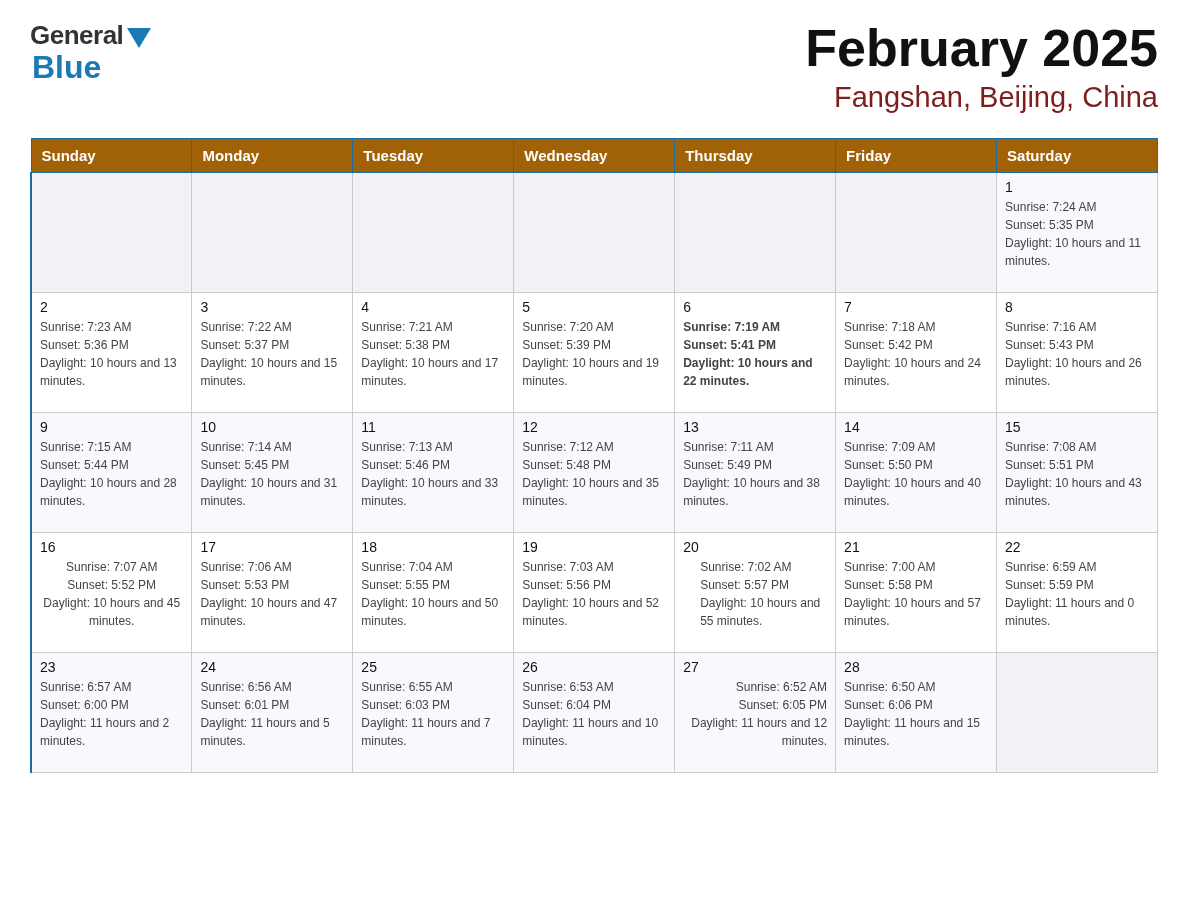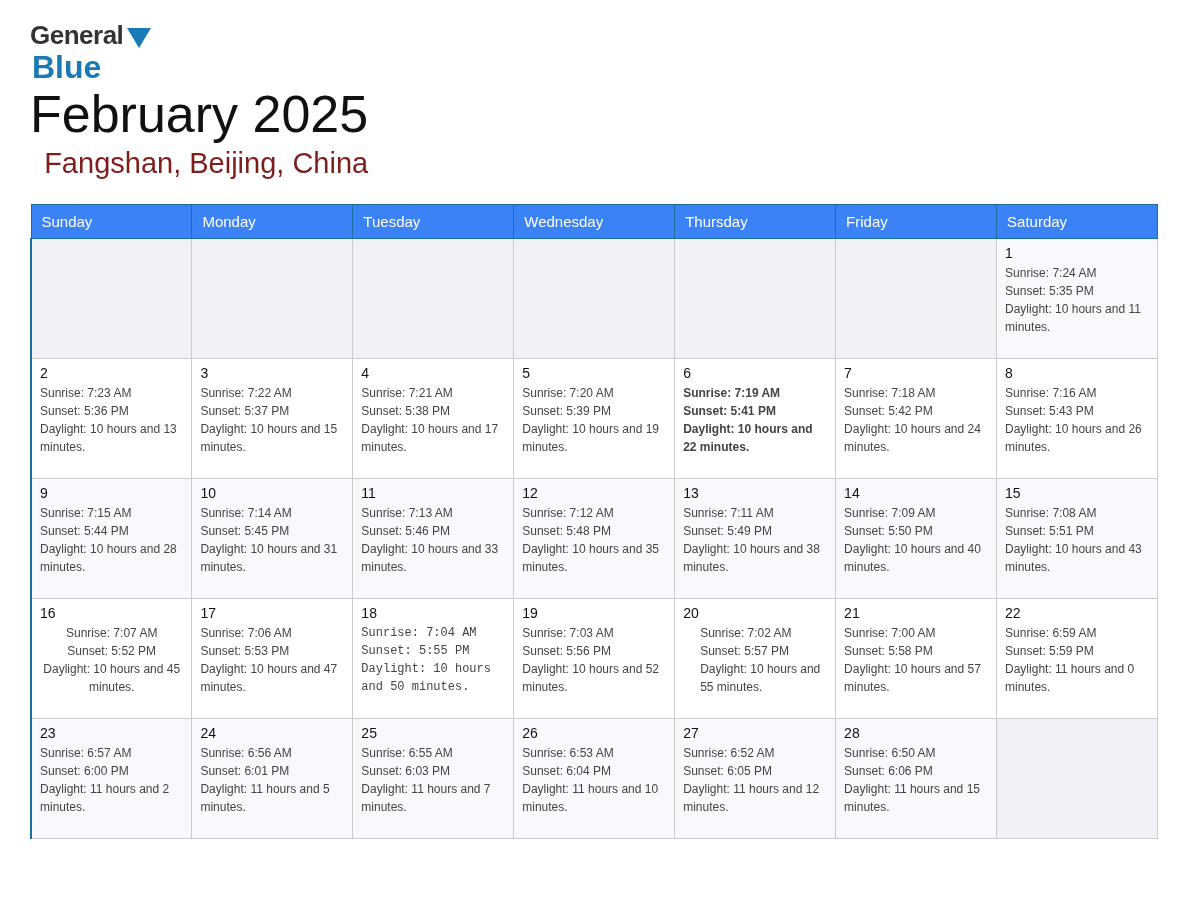--- a/index.html
+++ b/index.html
@@ -5,23 +5,23 @@
     * { box-sizing: border-box; margin: 0; padding: 0; }
     body {
       font-family: Arial, sans-serif;
       background: #fff;
       padding: 20px 30px;
       width: 1188px;
       min-height: 918px;
     }
     .header {
       display: flex;
+      justify-content: space-between;
       align-items: flex-start;
       margin-bottom: 24px;
-      flex-direction: column;
     }
     .logo {
       display: flex;
       flex-direction: column;
       align-items: flex-start;
     }
     .logo-top {
       display: flex;
       align-items: center;
     }
@@ -45,39 +45,39 @@
       font-weight: bold;
       color: #1a7ab5;
       margin-top: -2px;
       margin-left: 2px;
     }
     .title-section {
       text-align: right;
     }
     .calendar-title {
       font-size: 52px;
-      font-weight: normal;
+      font-weight: bold;
       color: #111;
       line-height: 1.1;
     }
     .calendar-subtitle {
       font-size: 29px;
       color: #7f1d1d;
       margin-top: 4px;
     }
     table {
       width: 100%;
       border-collapse: collapse;
       margin-top: 8px;
     }
     thead th {
-      background-color: #3b82f6;
+      background-color: #a16207;
       color: #fff;
       font-size: 15px;
-      font-weight: normal;
+      font-weight: bold;
       padding: 8px 10px;
       text-align: left;
       border: 1px solid #1a6fa0;
     }
     tbody td {
       vertical-align: top;
       border: 1px solid #ccc;
       padding: 6px 8px;
       width: 14.28%;
       height: 120px;
@@ -250,21 +250,21 @@
 Daylight: 10 hours and 45 minutes.</div>
         </td>
         <td>
           <span class="day-num">17</span>
           <div class="day-info" style="white-space: pre-line;">Sunrise: 7:06 AM
 Sunset: 5:53 PM
 Daylight: 10 hours and 47 minutes.</div>
         </td>
         <td>
           <span class="day-num">18</span>
-          <div class="day-info" style="white-space: pre-line; font-family: Liberation Mono, monospace;">Sunrise: 7:04 AM
+          <div class="day-info" style="white-space: pre-line;">Sunrise: 7:04 AM
 Sunset: 5:55 PM
 Daylight: 10 hours and 50 minutes.</div>
         </td>
         <td>
           <span class="day-num">19</span>
           <div class="day-info" style="white-space: pre-line;">Sunrise: 7:03 AM
 Sunset: 5:56 PM
 Daylight: 10 hours and 52 minutes.</div>
         </td>
         <td>
@@ -306,21 +306,21 @@
 Daylight: 11 hours and 7 minutes.</div>
         </td>
         <td>
           <span class="day-num">26</span>
           <div class="day-info" style="white-space: pre-line;">Sunrise: 6:53 AM
 Sunset: 6:04 PM
 Daylight: 11 hours and 10 minutes.</div>
         </td>
         <td>
           <span class="day-num">27</span>
-          <div class="day-info" style="white-space: pre-line;">Sunrise: 6:52 AM
+          <div class="day-info" style="white-space: pre-line; text-align: right;">Sunrise: 6:52 AM
 Sunset: 6:05 PM
 Daylight: 11 hours and 12 minutes.</div>
         </td>
         <td>
           <span class="day-num">28</span>
           <div class="day-info" style="white-space: pre-line;">Sunrise: 6:50 AM
 Sunset: 6:06 PM
 Daylight: 11 hours and 15 minutes.</div>
         </td>
         <td class="empty-cell"></td>

